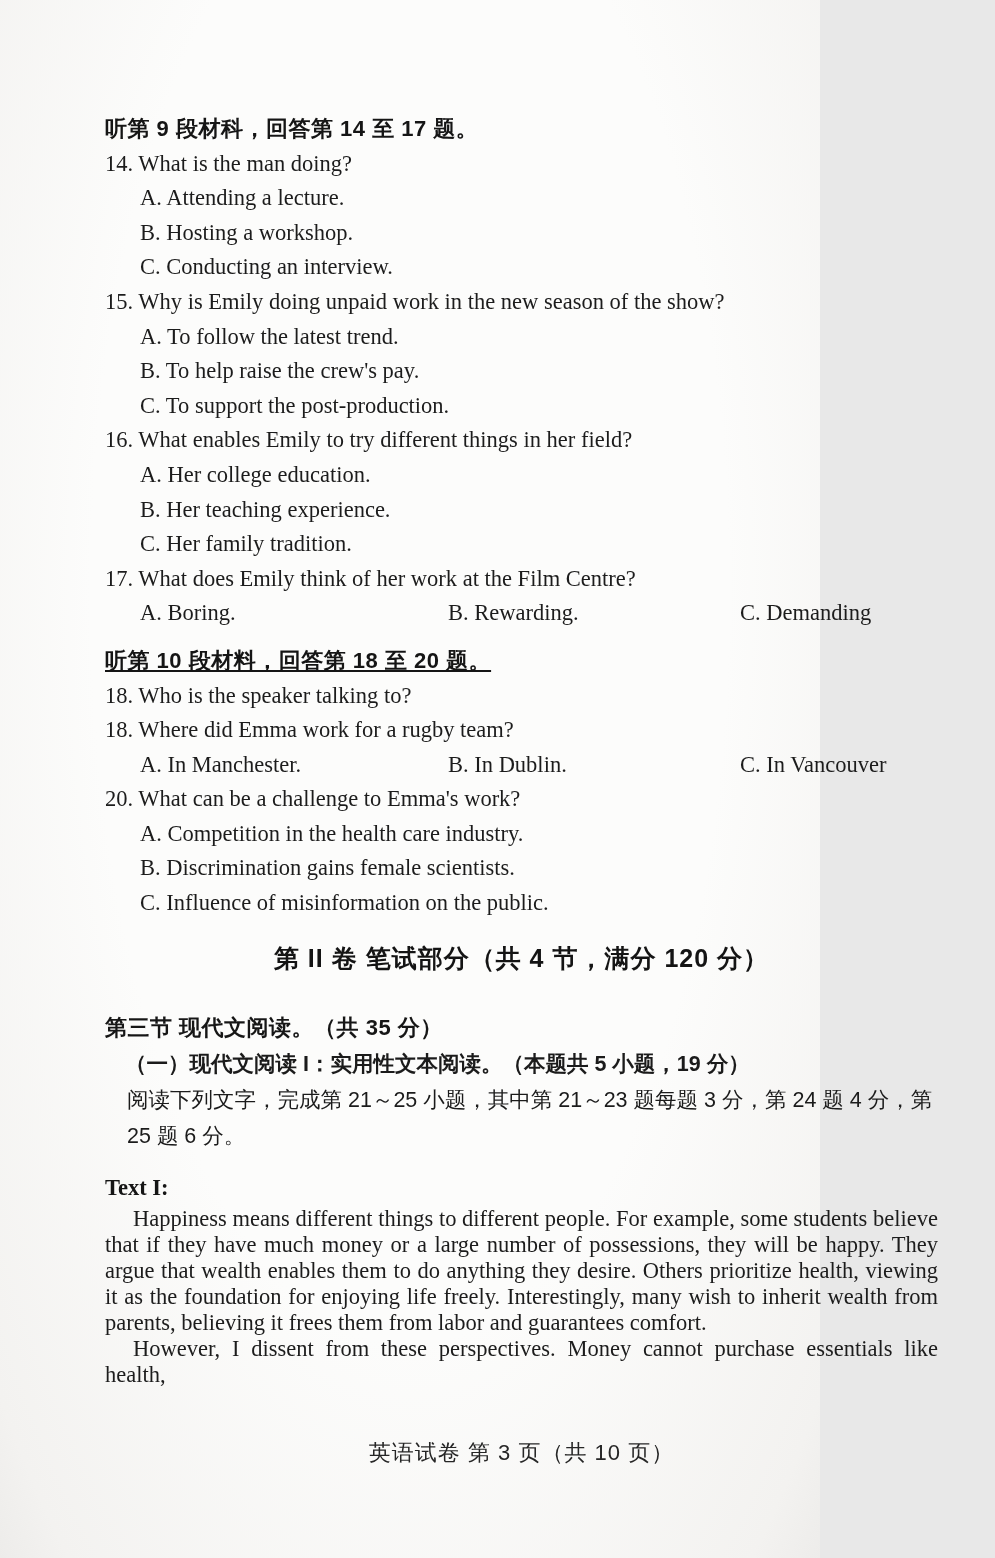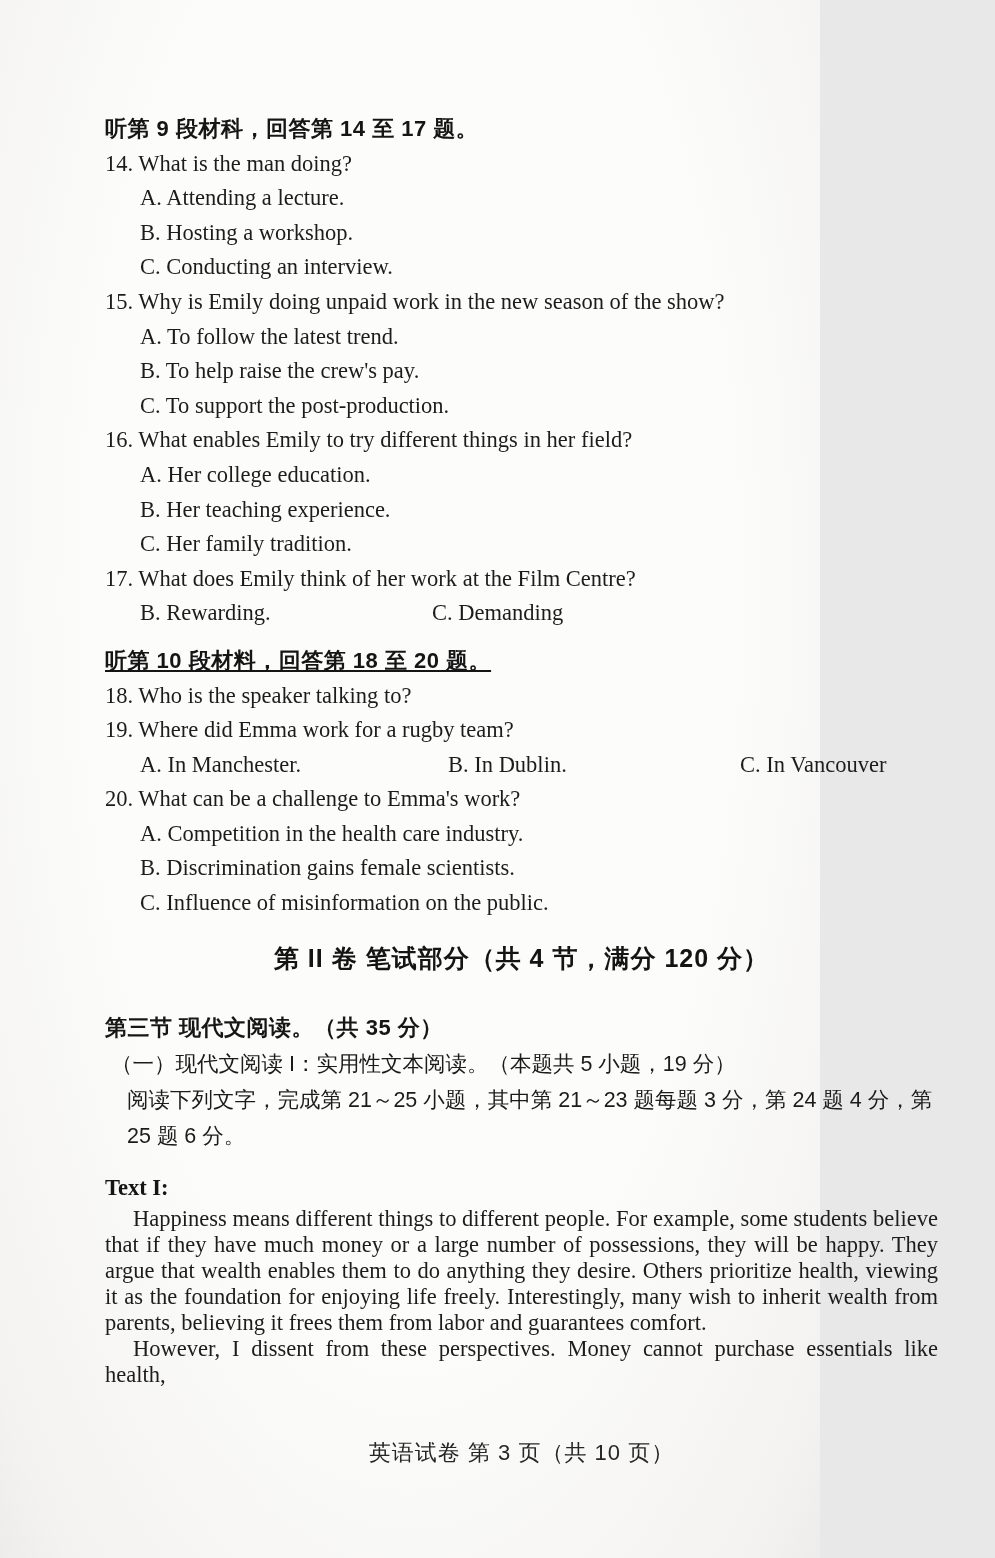--- a/index.html
+++ b/index.html
@@ -41,23 +41,23 @@
     font-weight: 700; font-size: 25px; line-height: 40px;
     letter-spacing: 1px; color: #141414;
   }
   .sec3-head {
     margin-top: 31px;
     font-family: "Liberation Sans", "DejaVu Sans", sans-serif;
     font-weight: 700; font-size: 22px; line-height: 37px; color: #161616;
     letter-spacing: 0.5px;
   }
   .sec3-sub {
-    margin-left: 6px;
+    margin-left: 20px;
     font-family: "Liberation Sans", "DejaVu Sans", sans-serif;
-    font-weight: 400; font-size: 21.5px; line-height: 36px; color: #1b1b1b;
+    font-weight: 700; font-size: 21.5px; line-height: 36px; color: #1b1b1b;
   }
   .sec3-instr {
     margin-left: 22px;
     font-family: "Liberation Sans", "DejaVu Sans", sans-serif;
     font-weight: 500; font-size: 21.5px; line-height: 36px; color: #1b1b1b;
   }
   .text1-label {
     margin-top: 16px;
     font-weight: 700; font-size: 22.5px; line-height: 36px; color: #151515;
   }
@@ -90,29 +90,30 @@
     <div class="q-line opt-stack">B. To help raise the crew's pay.</div>
     <div class="q-line opt-stack">C. To support the post-production.</div>
 
     <div class="q-line">16. What enables Emily to try different things in her field?</div>
     <div class="q-line opt-stack">A. Her college education.</div>
     <div class="q-line opt-stack">B. Her teaching experience.</div>
     <div class="q-line opt-stack">C. Her family tradition.</div>
 
     <div class="q-line">17. What does Emily think of her work at the Film Centre?</div>
     <div class="q-line opts-row">
+      <span class="c1">A. Boring.</span>
       <span class="c2">B. Rewarding.</span>
       <span class="c3">C. Demanding</span>
     </div>
 
     <div class="cn-head sec10-gap">听第 10 段材料，回答第 18 至 20 题。</div>
 
     <div class="q-line">18. Who is the speaker talking to?</div>
 
-    <div class="q-line">19. Where did Emma work for a rugby team?</div>
+    <div class="q-line">18. Where did Emma work for a rugby team?</div>
     <div class="q-line opts-row">
       <span class="c1">A. In Manchester.</span>
       <span class="c2">B. In Dublin.</span>
       <span class="c3">C. In Vancouver</span>
     </div>
 
     <div class="q-line">20. What can be a challenge to Emma's work?</div>
     <div class="q-line opt-stack">A. Competition in the health care industry.</div>
     <div class="q-line opt-stack">B. Discrimination gains female scientists.</div>
     <div class="q-line opt-stack">C. Influence of misinformation on the public.</div>

